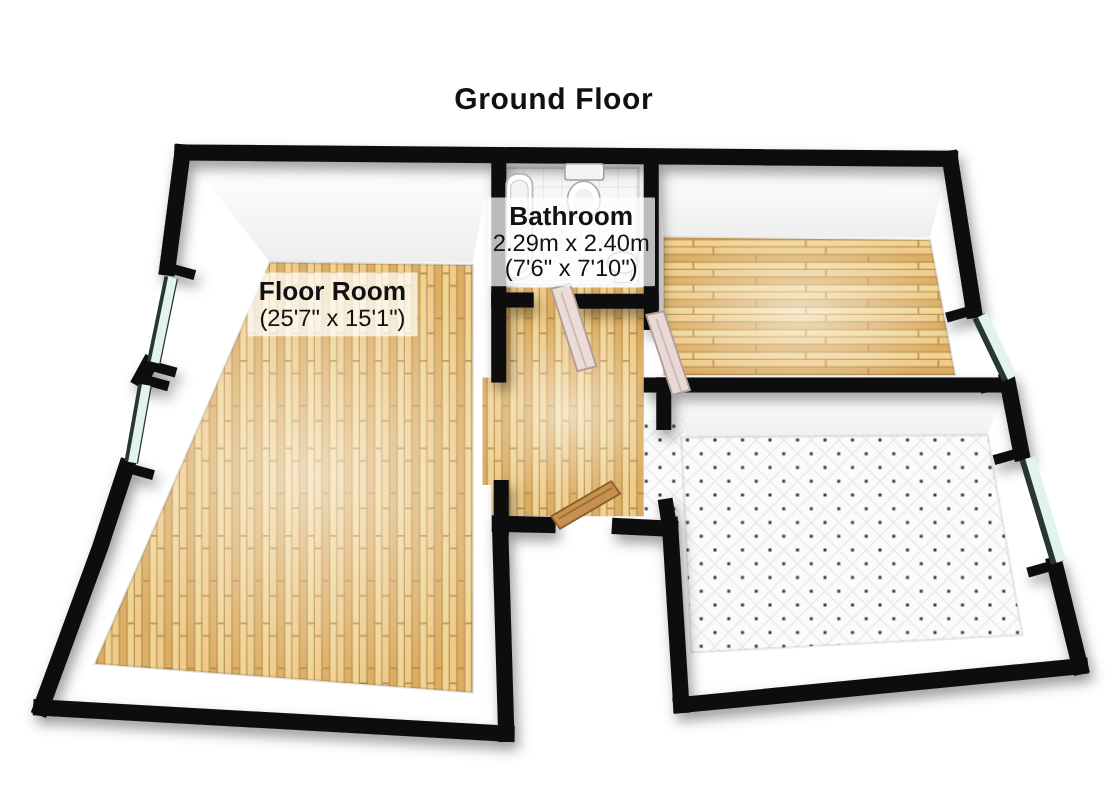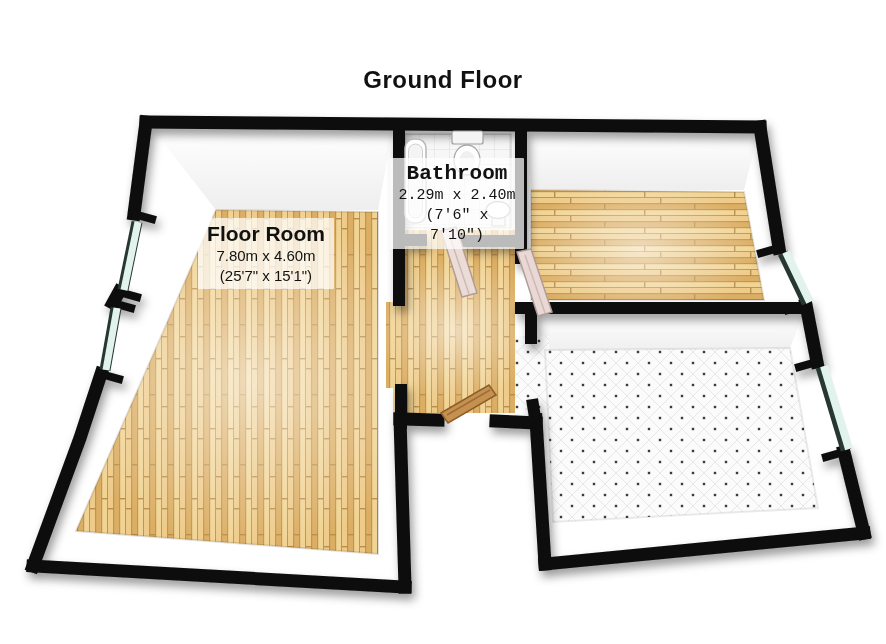--- a/index.html
+++ b/index.html
@@ -8,23 +8,23 @@
   .title{
     position:absolute;left:0;top:66px;width:886px;text-align:center;
     font-size:24px;font-weight:bold;color:#111;letter-spacing:0.5px;
   }
   svg.plan{position:absolute;left:0;top:0;}
   .room-label{
     position:absolute;text-align:center;color:#111;
     background:rgba(255,255,255,0.72);padding:3px 4px;border-radius:1px;
   }
   .room-name{font-weight:bold;font-size:21px;line-height:25px;}
-  .room-dim{font-size:15px;line-height:20px;}
+  .room-dim{font-size:19px;line-height:20px;}
   #label-living{left:198px;top:218px;width:128px;}
-  #label-bathroom{left:390px;top:158px;width:126px;font-family:Liberation Mono, monospace;}
+  #label-bathroom{left:390px;top:158px;width:126px;}
   #label-bedroom{left:566px;top:174px;width:138px;}
   #label-kitchen{left:588px;top:360px;width:138px;}
 </style>
 </head>
 <body>
 
 <div class="stage">
 
   <div class="title">Ground Floor</div>
 
@@ -198,21 +198,20 @@
       </g>
       <g>
         <rect x="492" y="214" width="13" height="12" fill="#f2f2f2" stroke="#a8a8a8" stroke-width="1"></rect>
         <ellipse cx="498" cy="210" rx="12" ry="8.5" fill="#ffffff" stroke="#a0a0a0" stroke-width="1.3"></ellipse>
       </g>
     </g>
   </svg>
 
   <div class="room-label" id="label-living">
     <div class="room-name">Floor Room</div>
-    <div class="room-dim">7.80m x 4.60m</div>
     <div class="room-dim">(25'7" x 15'1")</div>
   </div>
 
   <div class="room-label" id="label-bathroom">
     <div class="room-name">Bathroom</div>
     <div class="room-dim">2.29m x 2.40m</div>
     <div class="room-dim">(7'6" x 7'10")</div>
   </div>
 
 

